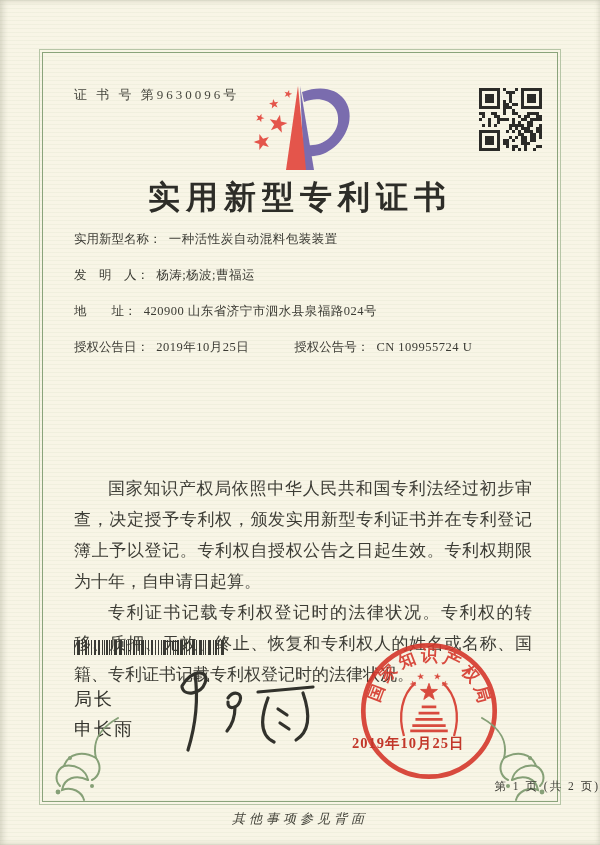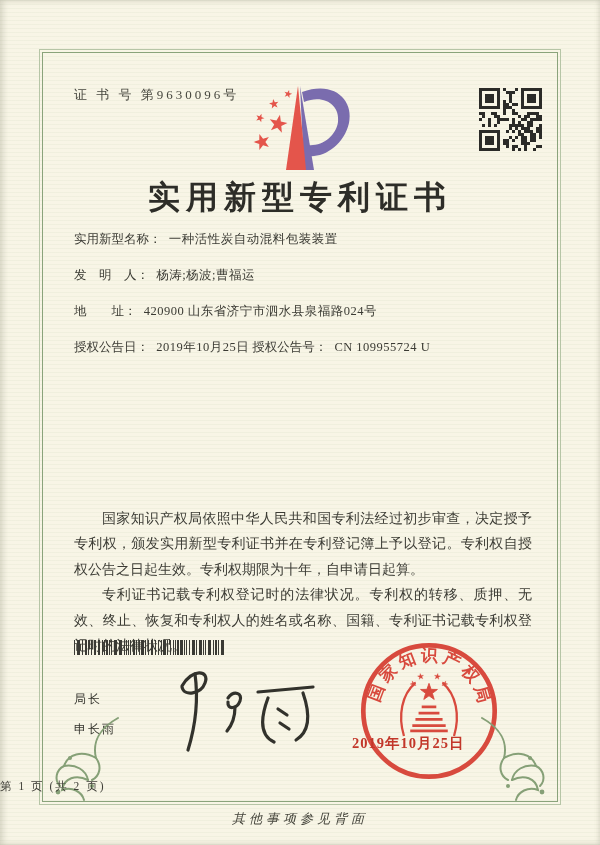--- a/index.html
+++ b/index.html
@@ -30,37 +30,37 @@
   .qr{position:absolute;left:479px;top:88px;width:63px;height:63px;}
   .title{
     position:absolute;left:0;top:176px;width:100%;
     text-align:center;font-size:32px;font-weight:700;
     letter-spacing:6px;color:#2d2d28;
   }
   .fields{position:absolute;left:74px;top:231px;width:460px;font-size:12.5px;color:#3b3b34;}
   .frow{height:36px;line-height:16px;white-space:nowrap;}
   .flabel{display:inline-block;color:#3b3b34;}
   .fvalue{display:inline-block;margin-left:4px;letter-spacing:0.5px;}
-  .grant-no{}
+  .grant-no{margin-left:42px;}
   .paras{
-    position:absolute;left:74px;top:506px;width:458px;
-    font-size:14px;line-height:1.82;color:#3c3c35;text-align:justify;
+    position:absolute;left:74px;top:474px;width:458px;
+    font-size:17px;line-height:1.82;color:#3c3c35;text-align:justify;
   }
   .paras p{margin:0;text-indent:2em;}
   .barcode{position:absolute;left:74px;top:640px;width:156px;height:15px;}
-  .signer{position:absolute;left:74px;top:684px;font-size:12px;color:#33332c;line-height:30px;letter-spacing:2px;}
+  .signer{position:absolute;left:74px;top:684px;font-size:18px;color:#33332c;line-height:30px;letter-spacing:2px;}
   .signature{position:absolute;left:148px;top:662px;width:185px;height:98px;}
   .seal{position:absolute;left:356px;top:638px;width:146px;height:146px;opacity:0.9;}
   .seal-date{
     position:absolute;left:352px;top:734px;width:160px;
     font-size:14.5px;color:#c2372a;letter-spacing:1px;white-space:nowrap;
     font-weight:600;
   }
   .page-info{
-    position:absolute;left:0;top:779px;width:100%;text-align:left;
+    position:absolute;left:0;top:779px;width:100%;text-align:right;
     font-size:11.5px;letter-spacing:2px;color:#3e3e37;
   }
   .back-note{
     position:absolute;left:0;top:810px;width:100%;text-align:center;
     font-size:13px;letter-spacing:4px;color:#45453c;font-style:italic;
   }
   .flourish{position:absolute;width:92px;height:92px;}
   .flourish.fl-left{left:34px;top:712px;}
   .flourish.fl-right{right:34px;top:712px;transform:scaleX(-1);}
 </style>

